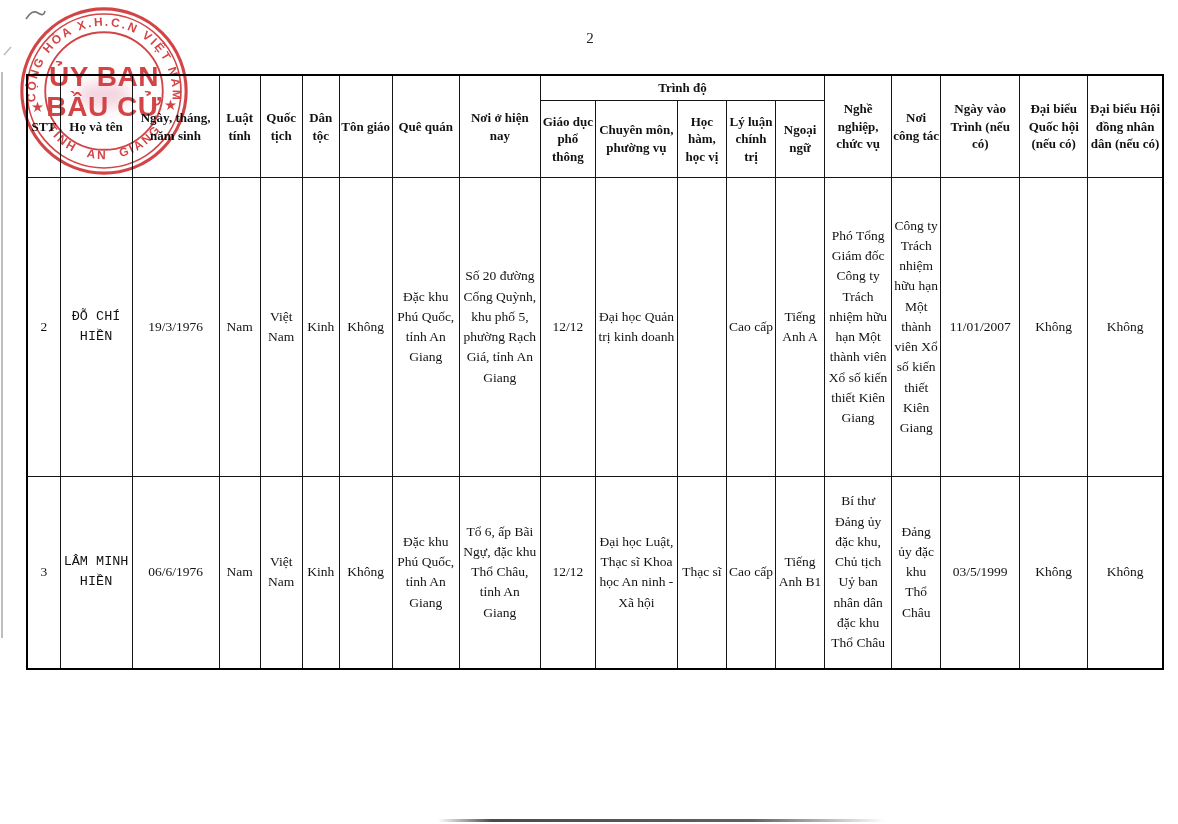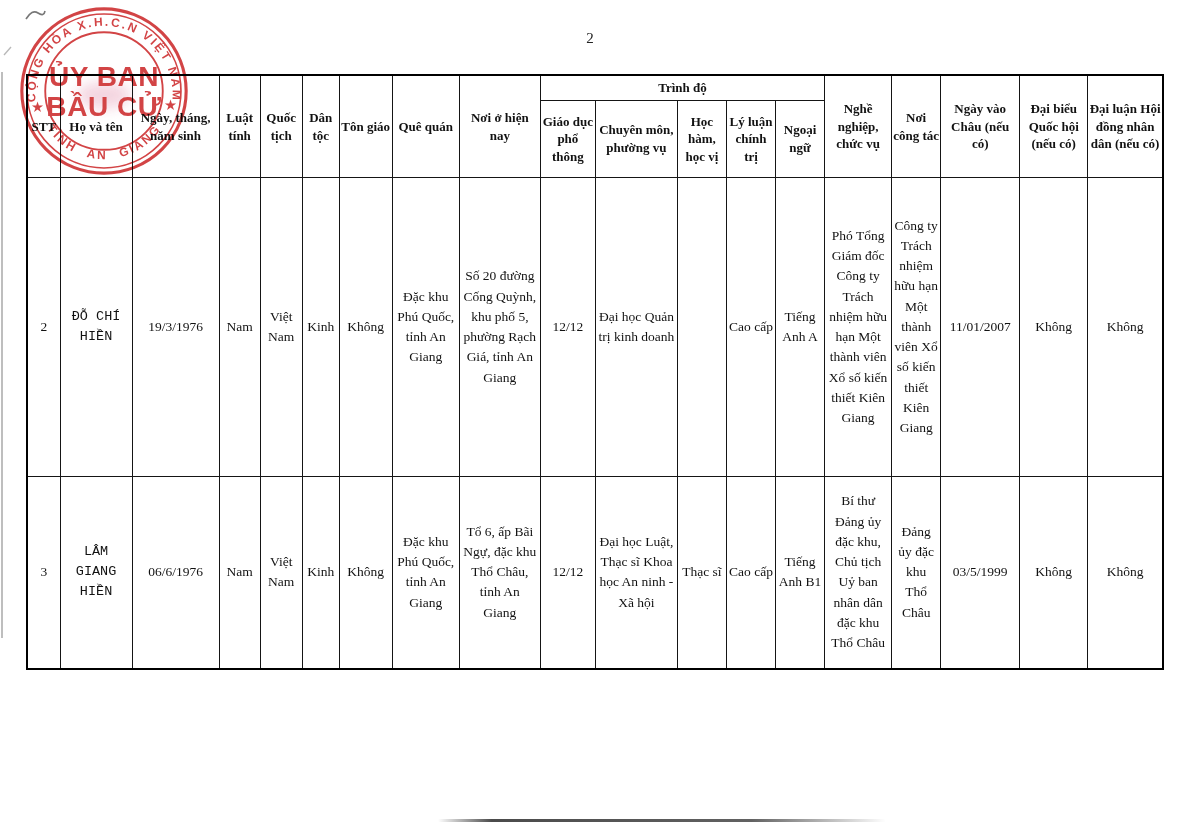--- a/index.html
+++ b/index.html
@@ -89,23 +89,23 @@
     <th rowspan="2">Ngày, tháng, năm sinh</th>
     <th rowspan="2">Luật tính</th>
     <th rowspan="2">Quốc tịch</th>
     <th rowspan="2">Dân tộc</th>
     <th rowspan="2">Tôn giáo</th>
     <th rowspan="2">Quê quán</th>
     <th rowspan="2">Nơi ở hiện nay</th>
     <th colspan="5" class="trinhdo">Trình độ</th>
     <th rowspan="2">Nghề nghiệp, chức vụ</th>
     <th rowspan="2">Nơi công tác</th>
-    <th rowspan="2">Ngày vào Châu (nếu có)</th>
+    <th rowspan="2">Ngày vào Trình (nếu có)</th>
     <th rowspan="2">Đại biểu Quốc hội (nếu có)</th>
-    <th rowspan="2">Đại luận Hội đồng nhân dân (nếu có)</th>
+    <th rowspan="2">Đại biểu Hội đồng nhân dân (nếu có)</th>
   </tr>
   <tr class="hdr-sub">
     <th>Giáo dục phổ thông</th>
     <th>Chuyên môn, phường vụ</th>
     <th>Học hàm, học vị</th>
     <th>Lý luận chính trị</th>
     <th>Ngoại ngữ</th>
   </tr>
   <tr class="row-a">
     <td>2</td>
@@ -123,21 +123,21 @@
     <td>Cao cấp</td>
     <td>Tiếng Anh A</td>
     <td>Phó Tổng Giám đốc Công ty Trách nhiệm hữu hạn Một thành viên Xổ số kiến thiết Kiên Giang</td>
     <td>Công ty Trách nhiệm hữu hạn Một thành viên Xổ số kiến thiết Kiên Giang</td>
     <td>11/01/2007</td>
     <td>Không</td>
     <td>Không</td>
   </tr>
   <tr class="row-b">
     <td>3</td>
-    <td class="cell-name">LÂM GIANG HIỀN</td>
+    <td class="cell-name">LÂM MINH HIỀN</td>
     <td>06/6/1976</td>
     <td>Nam</td>
     <td>Việt Nam</td>
     <td>Kinh</td>
     <td>Không</td>
     <td>Đặc khu Phú Quốc, tỉnh An Giang</td>
     <td>Tổ 6, ấp Bãi Ngự, đặc khu Thổ Châu, tỉnh An Giang</td>
     <td>12/12</td>
     <td>Đại học Luật, Thạc sĩ Khoa học An ninh - Xã hội</td>
     <td>Thạc sĩ</td>

